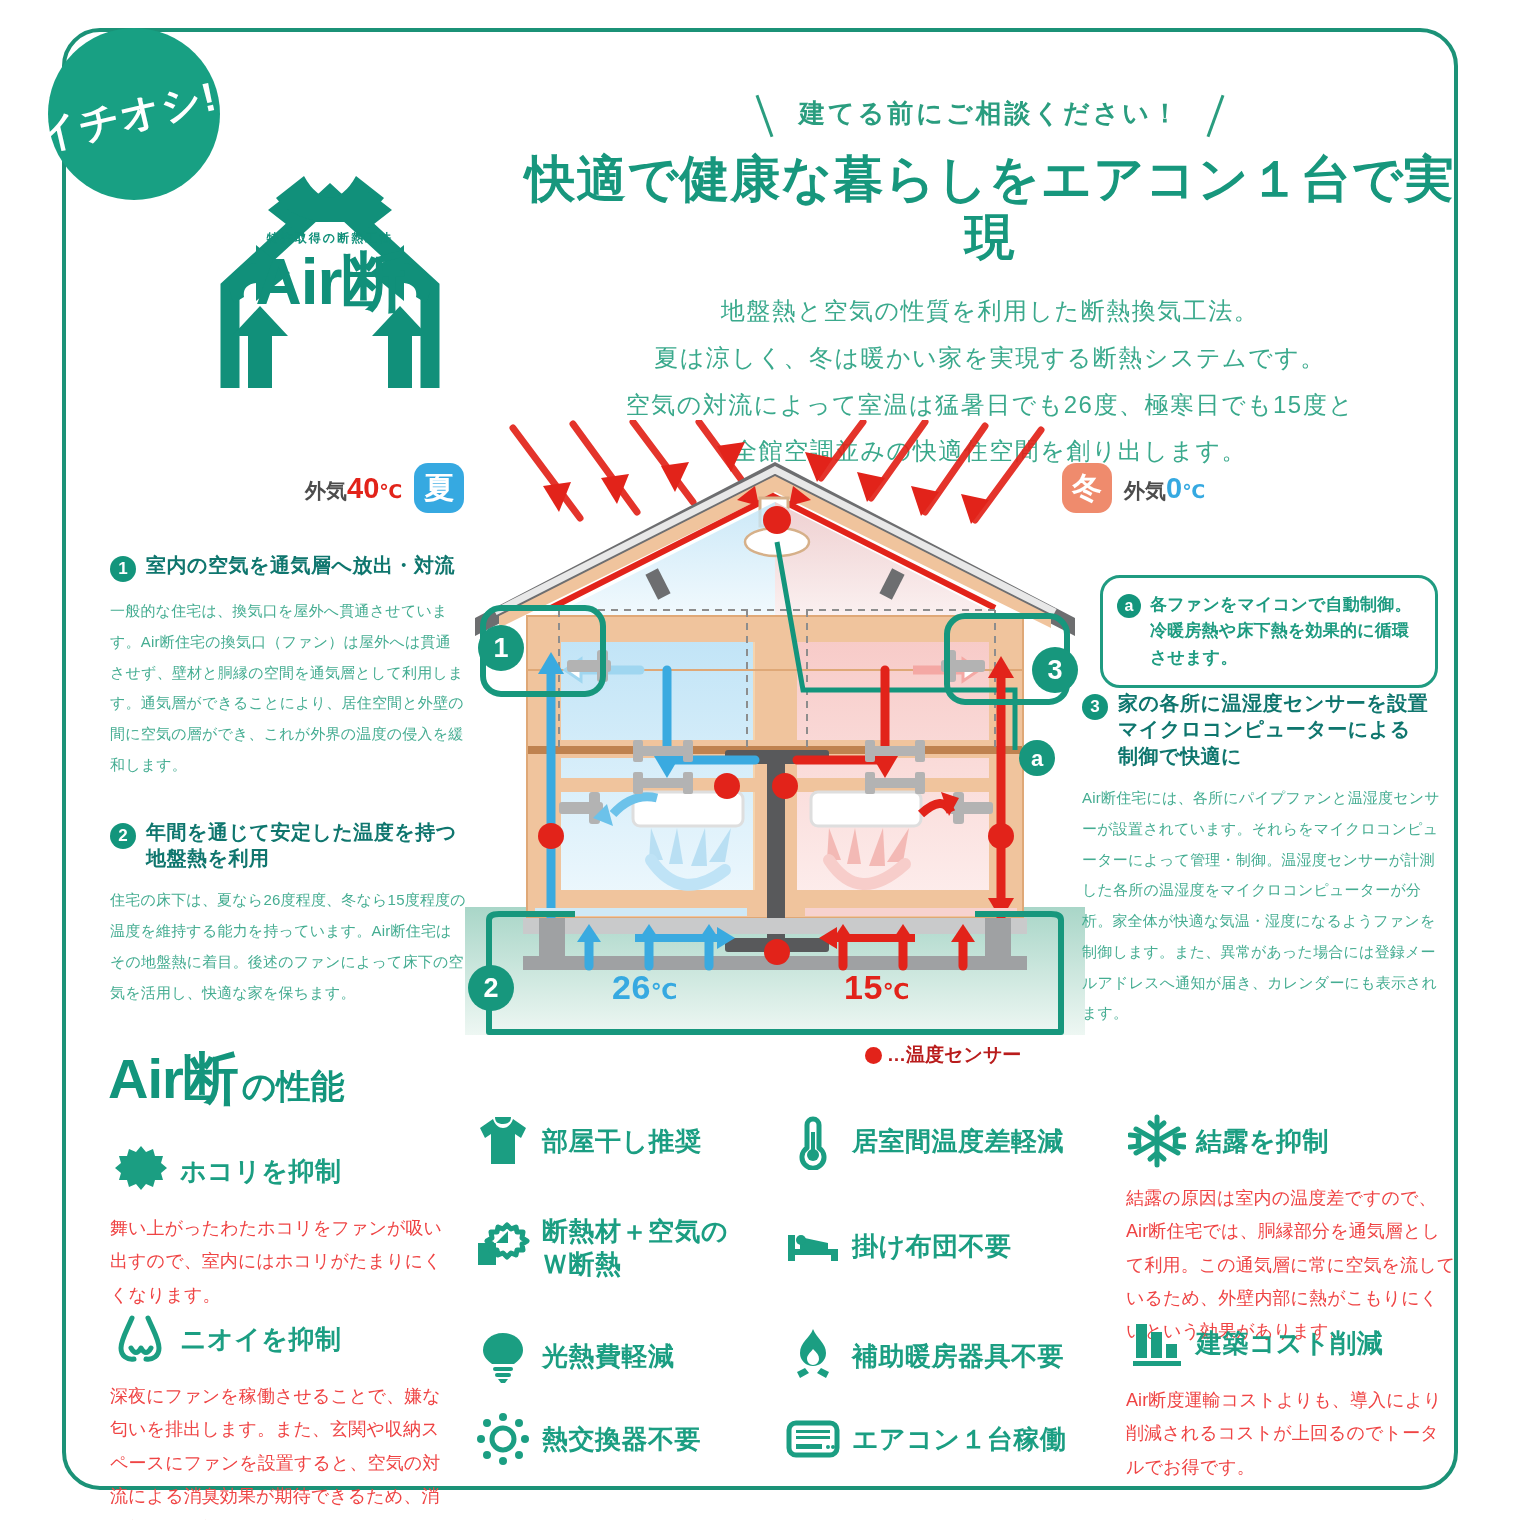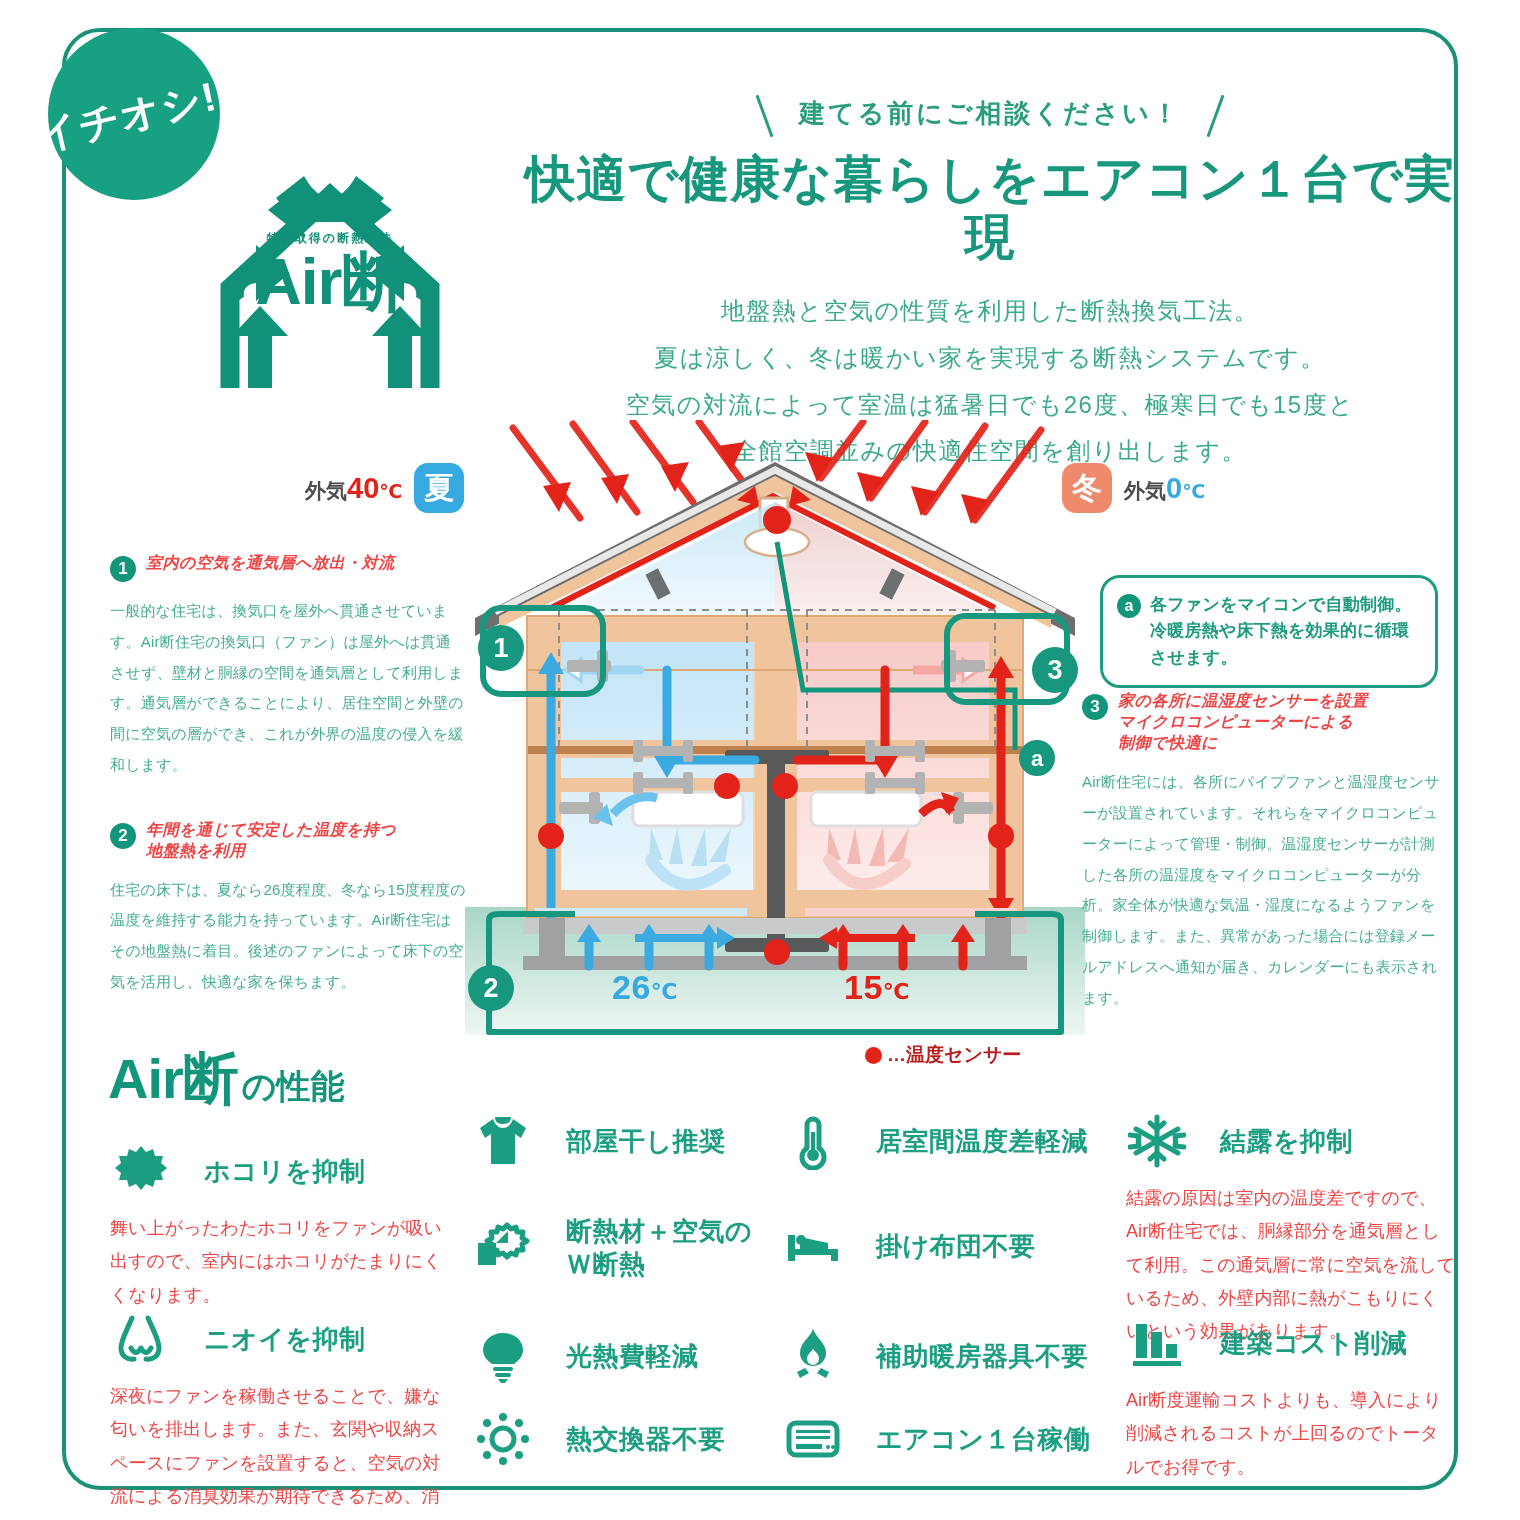--- a/index.html
+++ b/index.html
@@ -37,21 +37,21 @@
   .h1{margin-top:20px;font-size:50px;font-weight:bold;color:#17977d;letter-spacing:1px;line-height:1.15;}
   .lead{margin-top:22px;font-size:24px;color:#3aa98c;line-height:1.95;letter-spacing:1.5px;}
   .lead div{white-space:nowrap;}
 
   
   .col{position:absolute;}
   .numhead{display:flex;align-items:flex-start;gap:10px;margin-bottom:14px;}
   .numbadge{flex:0 0 auto;width:26px;height:26px;border-radius:50%;background:#13957c;color:#fff;
             font-size:17px;font-weight:bold;display:flex;align-items:center;justify-content:center;
             margin-top:4px;}
-  .numtitle{font-size:16px;font-weight:bold;color:#ef4444;line-height:1.32;letter-spacing:0.5px;font-style:italic;}
+  .numtitle{font-size:20px;font-weight:bold;color:#0f766e;line-height:1.32;letter-spacing:0.5px;}
   .body{font-size:15px;color:#45ad92;line-height:2.05;letter-spacing:0.2px;}
   .gap{height:38px;}
 
   
   .callout{position:absolute;left:1100px;top:575px;width:338px;box-sizing:border-box;
            border:3px solid #1f9b81;border-radius:20px;padding:14px 16px 14px 14px;}
   .callout-row{display:flex;gap:9px;align-items:flex-start;}
   .abadge{flex:0 0 auto;width:24px;height:24px;border-radius:50%;background:#13957c;color:#fff;
           font-size:16px;font-weight:bold;display:flex;align-items:center;justify-content:center;margin-top:2px;}
   .callout-text{font-size:17px;font-weight:bold;color:#1d9b80;line-height:1.55;letter-spacing:0.2px;}
@@ -79,21 +79,21 @@
   .sensor-legend{position:absolute;left:865px;top:1042px;display:flex;align-items:center;gap:5px;
                  font-size:19px;font-weight:bold;color:#b91c1c;}
   .sensor-dot{width:17px;height:17px;border-radius:50%;background:#e2231a;display:inline-block;}
 
   
   .perf-title{position:absolute;left:108px;top:1042px;display:flex;align-items:baseline;}
   .perf-title .lg{font-size:56px;font-weight:bold;color:#13957c;letter-spacing:-1px;}
   .perf-title .sm{font-size:34px;font-weight:bold;color:#13957c;margin-left:4px;}
 
   .feat{position:absolute;}
-  .feat-row{display:flex;align-items:center;gap:32px;}
+  .feat-row{display:flex;align-items:center;gap:8px;}
   .feat-ico{flex:0 0 auto;width:62px;height:62px;display:flex;align-items:center;justify-content:center;}
   .feat-ico svg{display:block;}
   .feat-lbl{font-size:26px;font-weight:bold;color:#1b9e82;line-height:1.25;letter-spacing:0.5px;}
   .feat-body{font-size:18px;color:#ef4444;line-height:1.85;margin-top:10px;letter-spacing:0.1px;}
 
   .ico-fill{fill:#1b9e82;}
   .ico-stroke{fill:none;stroke:#1b9e82;stroke-width:5;stroke-linecap:round;stroke-linejoin:round;}
 </style>
 </head>
 <body>

